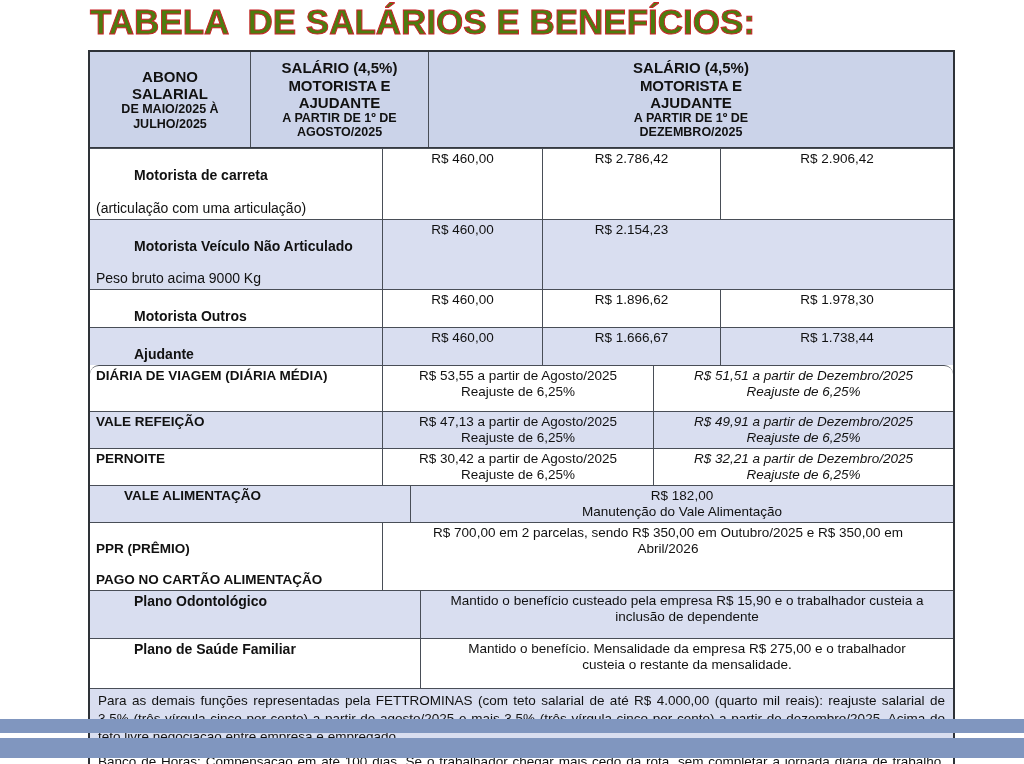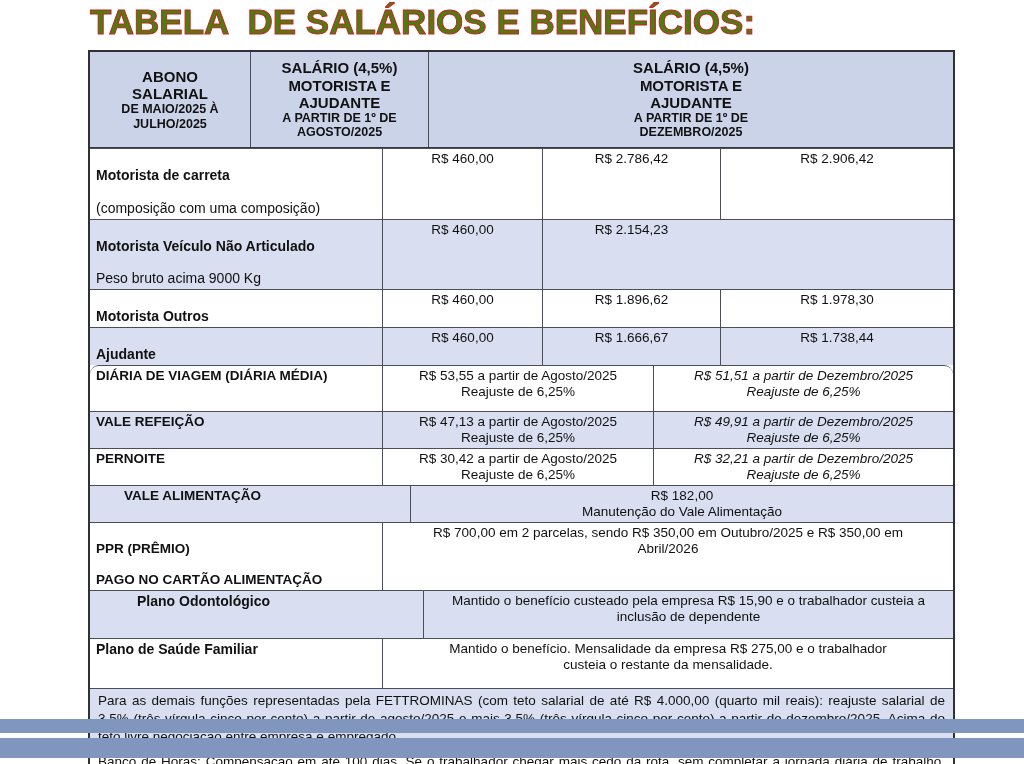--- a/index.html
+++ b/index.html
@@ -37,27 +37,27 @@
   .c-dec{flex:1;text-align:center;}
   .c-half-a{width:271px;text-align:center;}
   .c-half-b{flex:1;text-align:center;font-style:italic;}
   .c-full{flex:1;text-align:center;}
   
   .hdr{background:#cbd3e9;min-height:96px;border-bottom:1px solid #35393f;}
   .hdr .cell{display:flex;flex-direction:column;align-items:center;justify-content:center;}
   .hdr-main{font-weight:bold;font-size:15px;text-align:center;white-space:pre-line;line-height:1.15;}
   .hdr-sub{font-weight:bold;font-size:12.5px;text-align:center;white-space:pre-line;line-height:1.15;}
   
-  .lbl{font-weight:bold;font-size:14px;}
+  .lbl{font-weight:bold;font-size:14px;margin-left:38px;}
   .sublbl{font-weight:normal;font-size:14px;}
   .sect{font-weight:bold;font-size:13.5px;}
   .val{font-size:13.5px;}
   .r-h36{min-height:36px;} .r-h35{min-height:35px;} .r-h31{min-height:31px;}
   .r-h33{min-height:33px;} .r-h46{min-height:46px;border-radius:9px;} .r-h34{min-height:34px;padding-left:28px;}
-  .r-h37{min-height:37px;} .r-h48{min-height:48px;padding-left:41px;} .r-h50{min-height:50px;}
+  .r-h37{min-height:37px;} .r-h48{min-height:48px;} .r-h50{min-height:50px;}
   
   .note{
     box-sizing:border-box;padding:3px 8px;
     font-size:13.5px;line-height:1.32;
     border-top:1px solid #494e57;
   }
   .note.justify{text-align:justify;}
   
   .bar{position:absolute;left:0;width:1024px;background:#8096bf;}
   .bar-1{top:719px;height:14px;}
@@ -89,21 +89,21 @@
 MOTORISTA E
 AJUDANTE</span>
       <span class="hdr-sub">A PARTIR DE 1º DE
 DEZEMBRO/2025</span>
     </div>
   </div>
 
   <div class="row r-h36">
     <div class="cell c-label">
       <span class="lbl">Motorista de carreta</span><br>
-      <span class="sublbl">(composição com uma composição)</span>
+      <span class="sublbl">(articulação com uma articulação)</span>
     </div>
     <div class="cell c-abono val">R$ 460,00</div>
     <div class="cell c-aug val">R$ 2.786,42</div>
     <div class="cell c-dec val">R$ 2.906,42</div>
   </div>
 
   <div class="row r-h35 striped">
     <div class="cell c-label">
       <span class="lbl">Motorista Veículo Não Articulado</span><br>
       <span class="sublbl">Peso bruto acima 9000 Kg</span>

